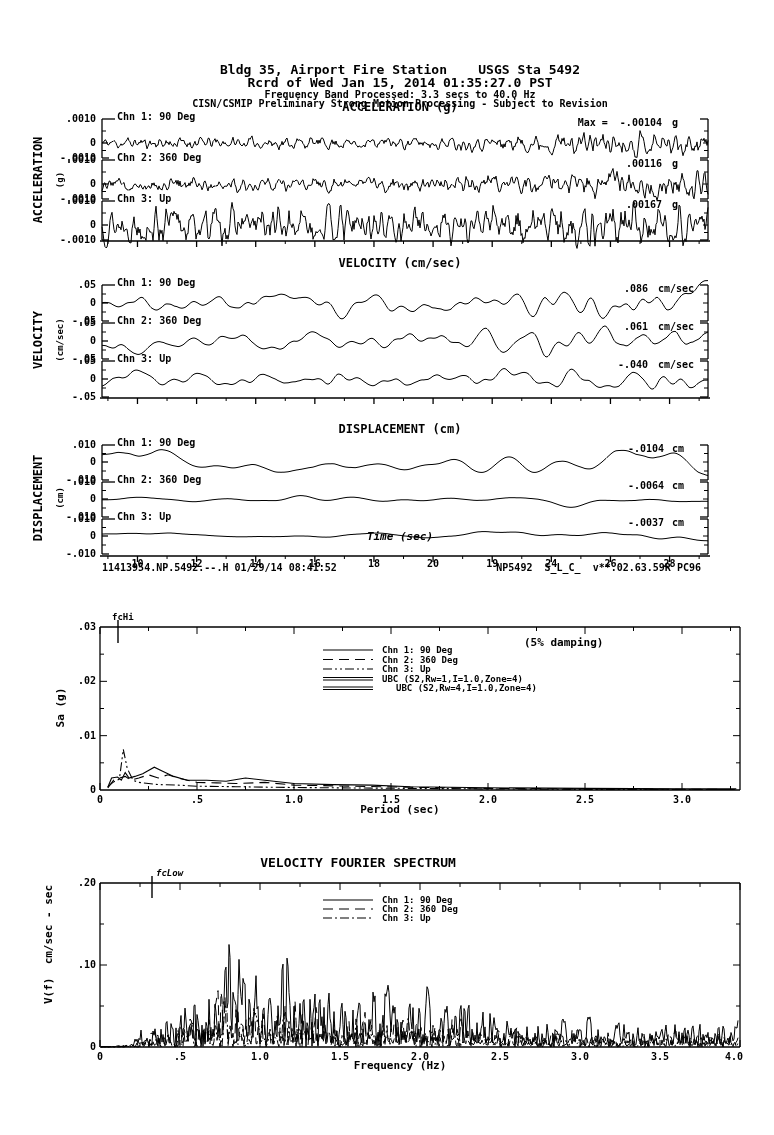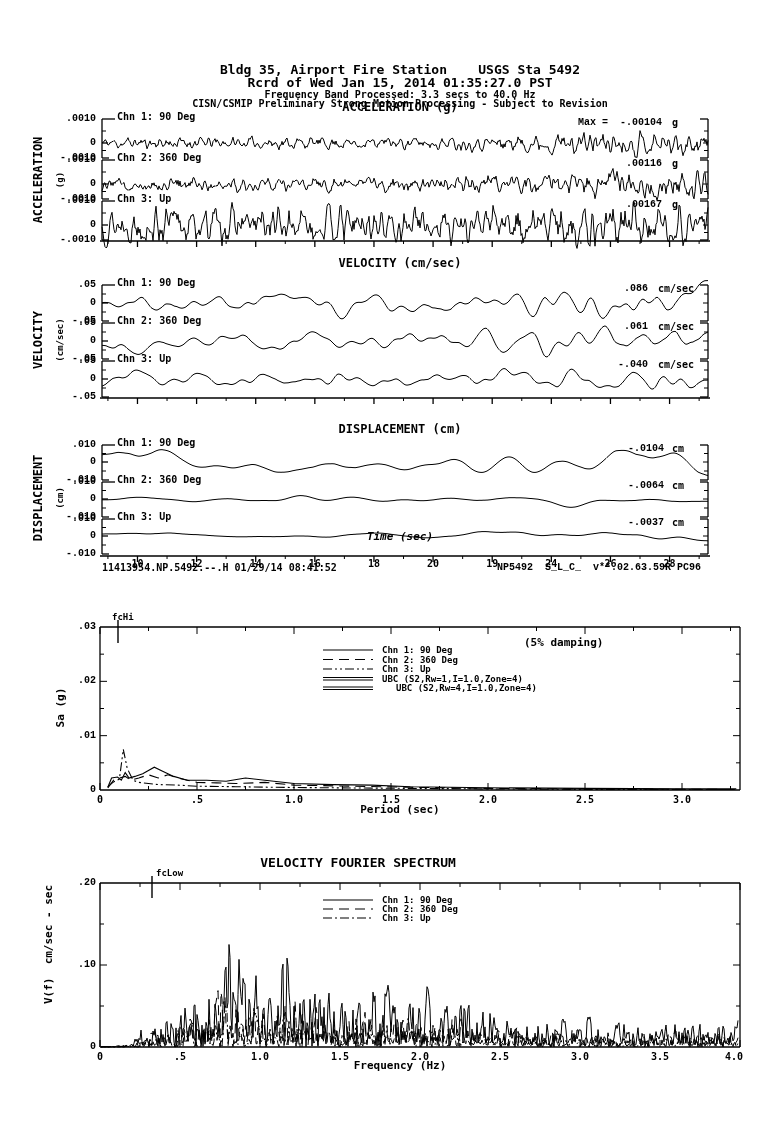--- a/index.html
+++ b/index.html
@@ -5,21 +5,21 @@
   html,body{margin:0;padding:0;background:#fff;}
   .page{position:relative;width:774px;height:1135px;background:#ffffff;overflow:hidden;
         font-family:"DejaVu Sans Mono",monospace;color:#000;}
   .t{position:absolute;white-space:pre;font:bold 10px "DejaVu Sans Mono",monospace;
      color:#000;line-height:12px;}
   .s9{font-size:9px;line-height:10px;}
   .s11{font-size:11px;line-height:13px;}
   .s12{font-size:12px;line-height:14px;}
   .s13{font-size:13px;line-height:15px;}
   .ctr{text-align:center;}
-  .rgt{text-align:right;font-family:Liberation Mono, monospace;}
+  .rgt{text-align:right;}
   .rot{transform:rotate(-90deg);text-align:center;}
   svg{position:absolute;left:0;top:0;}
 </style>
 </head>
 <body>
 
 <div class="page">
 
   <svg id="plot-svg" width="774" height="1135" viewBox="0 0 774 1135">
       <line x1="102" y1="119" x2="102" y2="158" stroke="#000000" stroke-width="1.3"></line>
@@ -331,21 +331,21 @@
 
   <div class="t" style="left:102px;top:562px;">11413954.NP.5492.--.H 01/29/14 08:41:52</div>
   <div class="t s11 ctr" style="left:250px;top:530px;width:300px;font-style:italic;">Time (sec)</div>
   <div class="t rgt" style="left:440px;top:562px;width:261px;">NP5492  S_L_C_  v**.02.63.59R PC96</div>
 
   <div class="t s9" style="left:112px;top:612px;">fcHi</div>
   <div class="t s11" style="left:524px;top:636px;">(5% damping)</div>
   <div class="t s13 ctr" style="left:58px;top:855px;width:600px;">VELOCITY FOURIER SPECTRUM</div>
 
   <div class="t s11 ctr" style="left:250px;top:803px;width:300px;">Period (sec)</div>
-  <div class="t s9" style="left:156px;top:868px;">fcLow</div>
+  <div class="t s9" style="left:156px;top:868px;font-style:italic;">fcLow</div>
   <div class="t s11 ctr" style="left:250px;top:1059px;width:300px;">Frequency (Hz)</div>
 
   <div id="gen-labels">
       <div class="t " style="left: 117px; top: 111px;">Chn 1: 90 Deg</div>
       <div class="t rgt" style="left: 30px; top: 113px; width: 66px; text-align: right;">.0010</div>
       <div class="t rgt" style="left: 30px; top: 137px; width: 66px; text-align: right;">0</div>
       <div class="t rgt" style="left: 30px; top: 152px; width: 66px; text-align: right;">-.0010</div>
       <div class="t rgt" style="left: 522px; top: 117px; width: 140px; text-align: right;">Max =  -.00104</div>
       <div class="t " style="left: 672px; top: 117px;">g</div>
       <div class="t " style="left: 117px; top: 152px;">Chn 2: 360 Deg</div>

